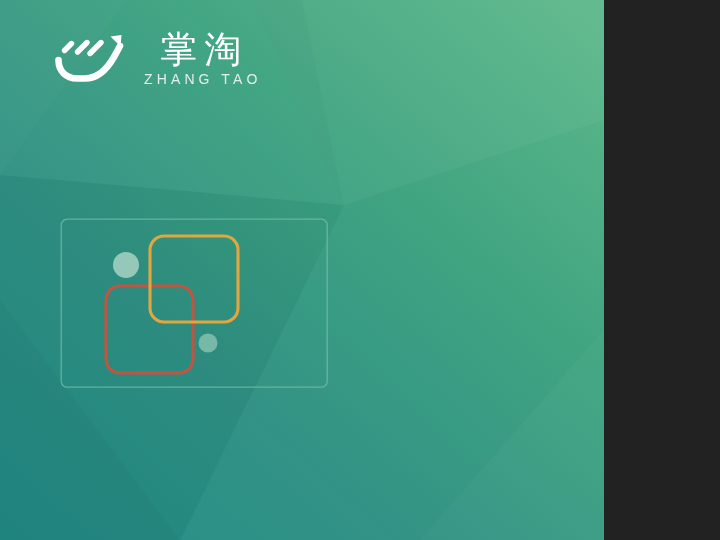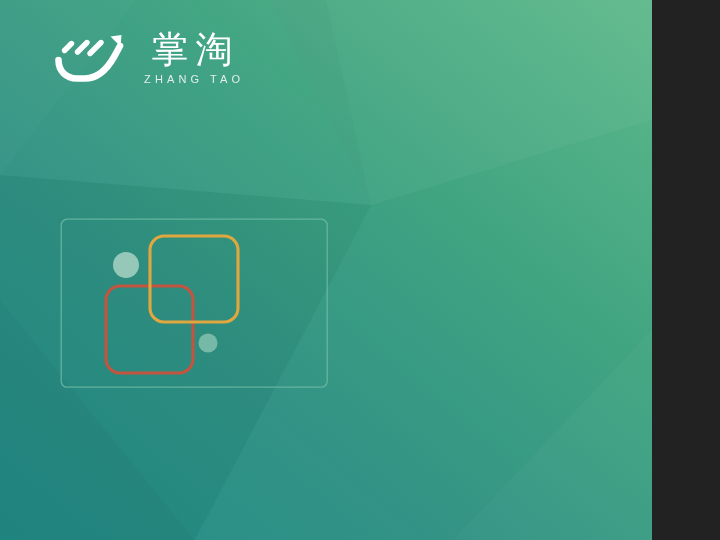--- a/index.html
+++ b/index.html
@@ -2,21 +2,21 @@
 <html><head>
 <meta charset="utf-8">
 <style>
   html, body {
     margin: 0;
     padding: 0;
     background: #222;
   }
   #slide {
     position: relative;
-    width: 652px;
+    width: 604px;
     height: 540px;
     overflow: hidden;
     font-family: "Liberation Sans", "DejaVu Sans", sans-serif;
     background: linear-gradient(118deg, #3b9d7e 0%, #34987d 22%, #2f9183 48%, #3aa483 72%, #55b88b 100%);
   }
 
   
   .facets {
     position: absolute;
     inset: 0;
@@ -48,21 +48,21 @@
     color: #ffffff;
     font-size: 37px;
     line-height: 40px;
     letter-spacing: 7px;
     font-weight: 300;
     text-indent: 7px;
     font-family: "DejaVu Sans", "Liberation Sans", sans-serif;
   }
   .logo-en {
     color: #e4eeea;
-    font-size: 11px;
+    font-size: 14px;
     line-height: 13px;
     letter-spacing: 4.1px;
     text-indent: 4.1px;
     font-weight: 400;
     margin-top: 3px;
     font-family: "Liberation Sans", sans-serif;
   }
 
   
   .deco {

